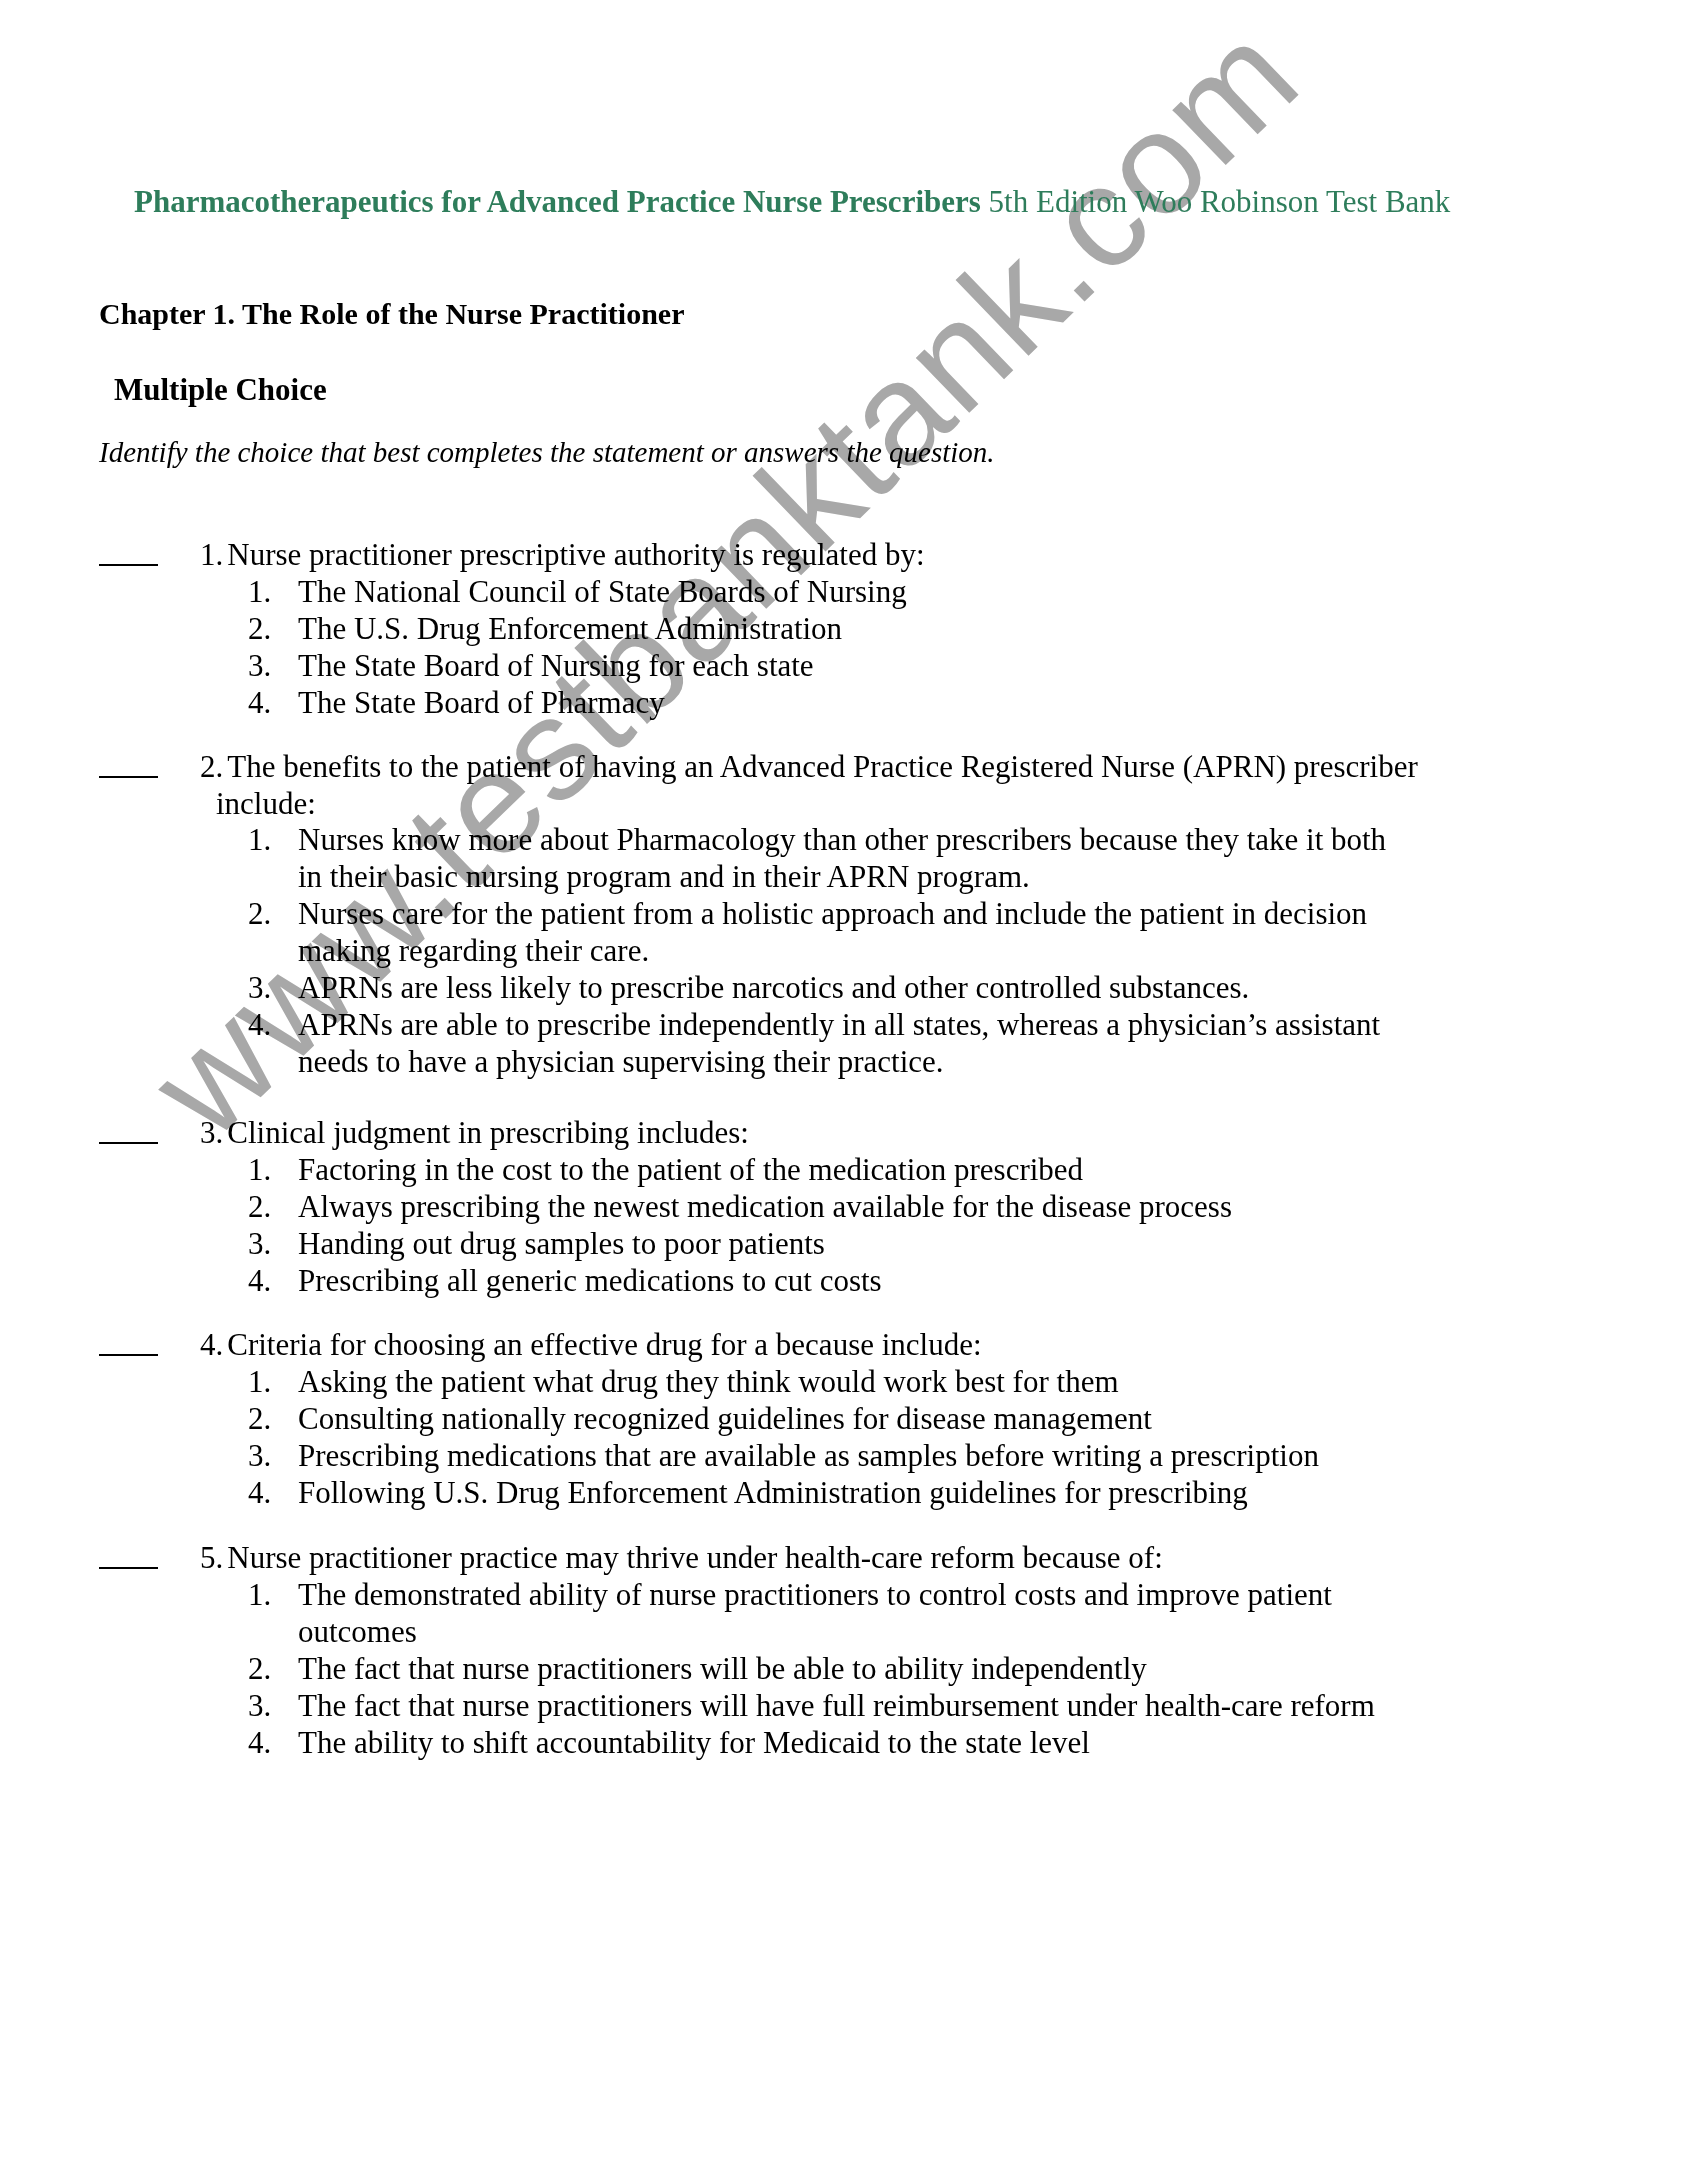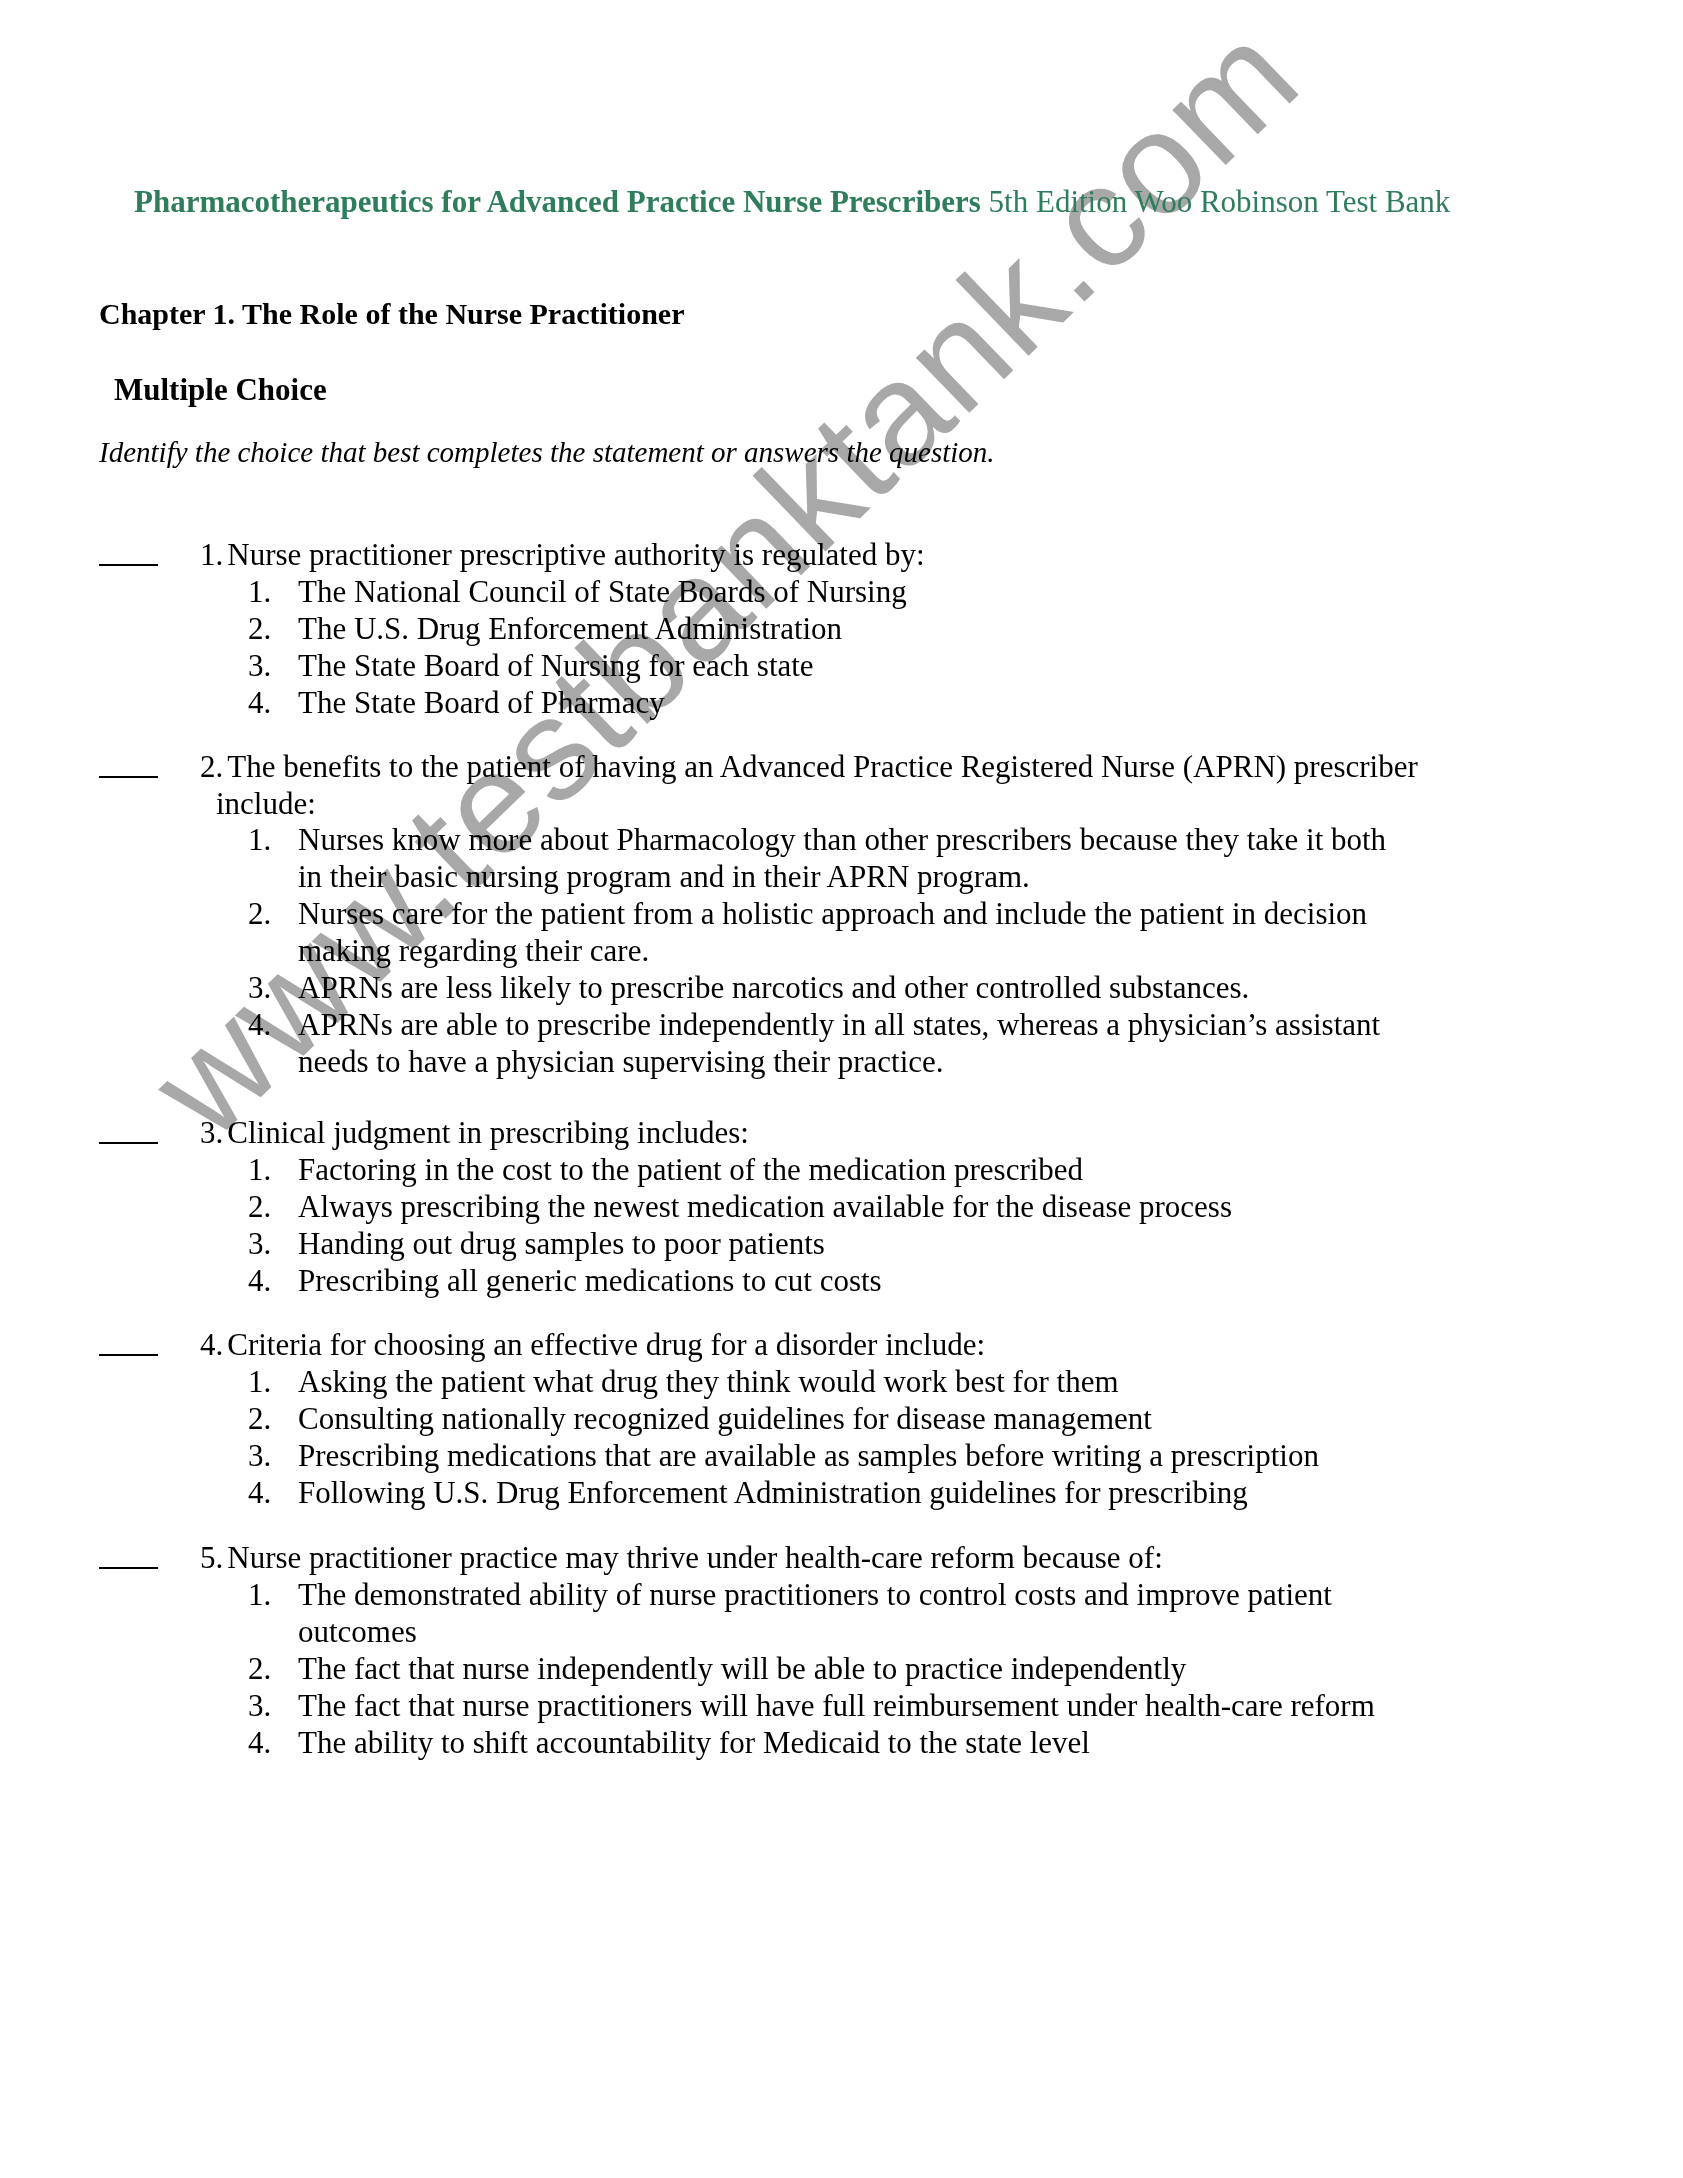--- a/index.html
+++ b/index.html
@@ -159,38 +159,38 @@
         <div class="option"><span class="onum">1.</span><span>Factoring in the cost to the patient of the medication prescribed</span></div>
         <div class="option"><span class="onum">2.</span><span>Always prescribing the newest medication available for the disease process</span></div>
         <div class="option"><span class="onum">3.</span><span>Handing out drug samples to poor patients</span></div>
         <div class="option"><span class="onum">4.</span><span>Prescribing all generic medications to cut costs</span></div>
       </div>
     </div>
 
     <div class="question" style="top:1326px;">
       <div class="blank"></div>
       <div class="stem">
-        <span class="num">4.</span><span>Criteria for choosing an effective drug for a disorder include:</span>
+        <span class="num">4.</span><span>Criteria for choosing an effective drug for a because include:</span>
       </div>
       <div class="options" style="top:37px;">
         <div class="option"><span class="onum">1.</span><span>Asking the patient what drug they think would work best for them</span></div>
         <div class="option"><span class="onum">2.</span><span>Consulting nationally recognized guidelines for disease management</span></div>
         <div class="option"><span class="onum">3.</span><span>Prescribing medications that are available as samples before writing a prescription</span></div>
         <div class="option"><span class="onum">4.</span><span>Following U.S. Drug Enforcement Administration guidelines for prescribing</span></div>
       </div>
     </div>
 
     <div class="question" style="top:1539px;">
       <div class="blank"></div>
       <div class="stem">
         <span class="num">5.</span><span>Nurse practitioner practice may thrive under health-care reform because of:</span>
       </div>
       <div class="options" style="top:37px; width:1158px;">
         <div class="option"><span class="onum">1.</span><span>The demonstrated ability of nurse practitioners to control costs and improve patient outcomes</span></div>
-        <div class="option"><span class="onum">2.</span><span>The fact that nurse independently will be able to practice independently</span></div>
+        <div class="option"><span class="onum">2.</span><span>The fact that nurse practitioners will be able to ability independently</span></div>
         <div class="option"><span class="onum">3.</span><span>The fact that nurse practitioners will have full reimbursement under health-care reform</span></div>
         <div class="option"><span class="onum">4.</span><span>The ability to shift accountability for Medicaid to the state level</span></div>
       </div>
     </div>
 
   </div>
 </div>
 
 
 </body></html>

